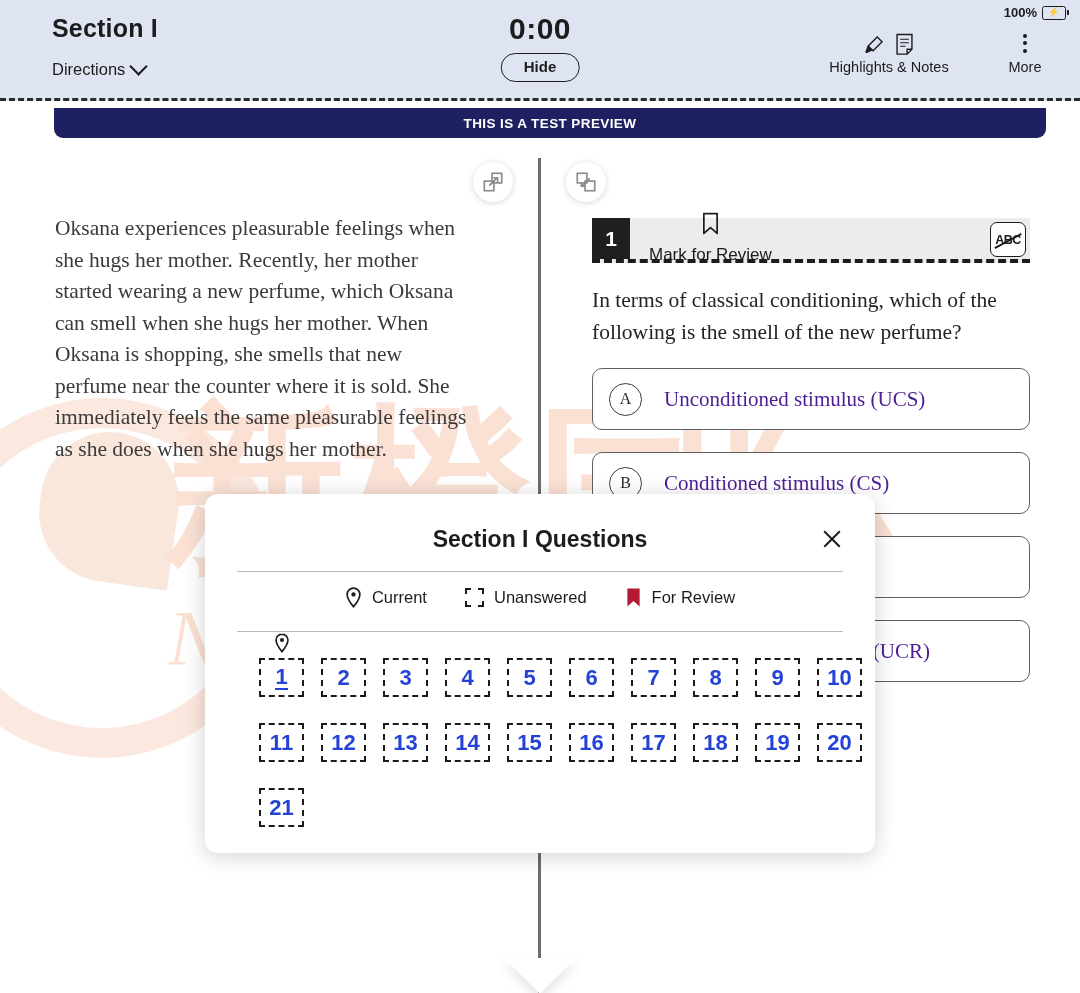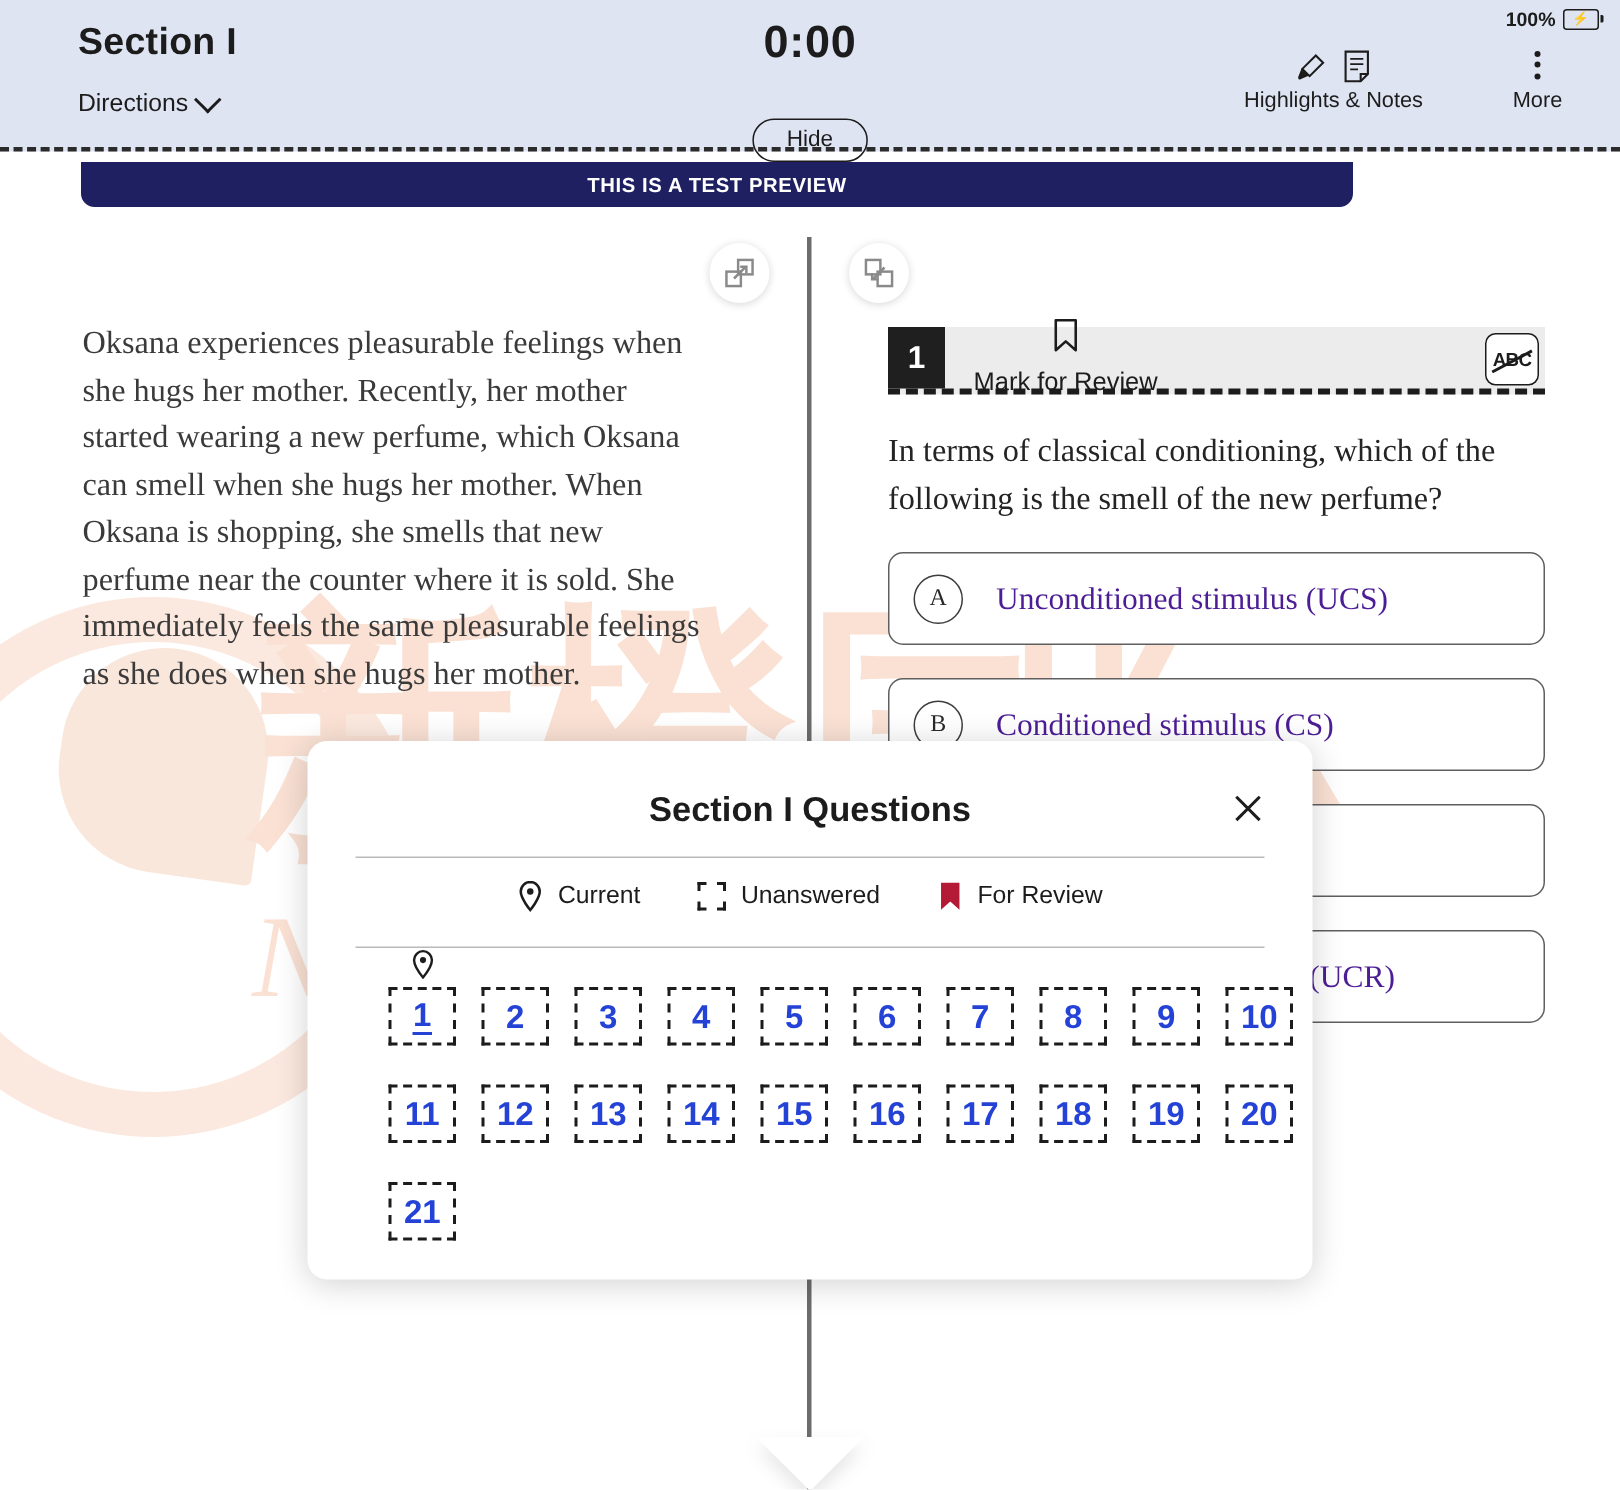--- a/index.html
+++ b/index.html
@@ -145,29 +145,29 @@
     left: 0; right: 0; top: 12px;
     text-align: center;
     font-size: 30px;
     font-weight: 700;
     color: #1c1c1c;
     letter-spacing: .5px;
   }
   #hide-btn {
     position: absolute;
     left: 50%;
-    top: 79px;
+    top: 53px;
     transform: translateX(-50%);
     padding: 4px 22px;
     border: 1.7px solid #1c1c1c;
     border-radius: 20px;
     background: transparent;
     font-family: "Liberation Sans", sans-serif;
     font-size: 15px;
-    font-weight: 400;
+    font-weight: 700;
     color: #1c1c1c;
     cursor: pointer;
     line-height: 1.25;
   }
 
   #hl-notes {
     position: absolute;
     right: 118px;
     top: 30px;
     width: 146px;
@@ -210,21 +210,21 @@
   #more .label {
     font-size: 14.5px;
     color: #1c1c1c;
     margin-top: 3px;
   }
 
   
   #preview-banner {
     position: absolute;
     left: 54px; top: 108px;
-    width: 848px;
+    width: 992px;
     height: 30px;
     background: #1f2061;
     border-radius: 0 0 9px 9px;
     color: #ffffff;
     font-size: 13.5px;
     font-weight: 700;
     letter-spacing: .4px;
     display: flex;
     align-items: center;
     justify-content: center;

